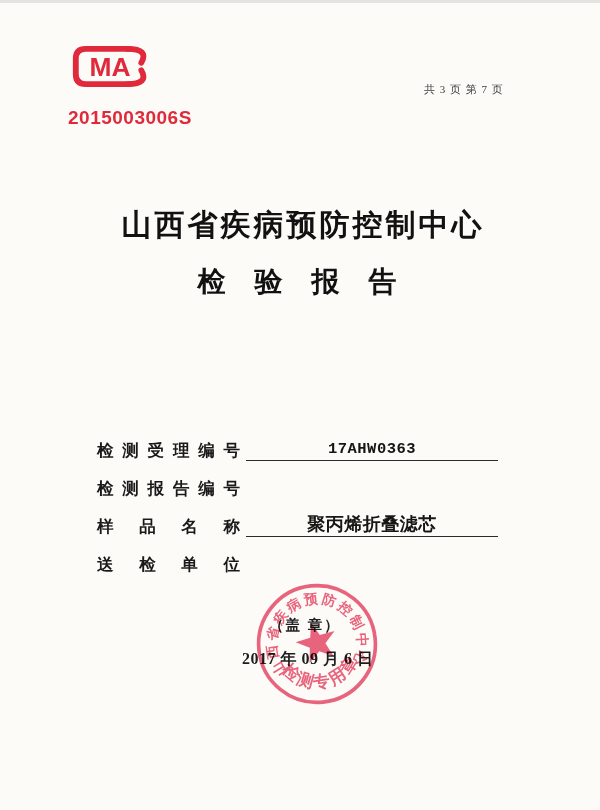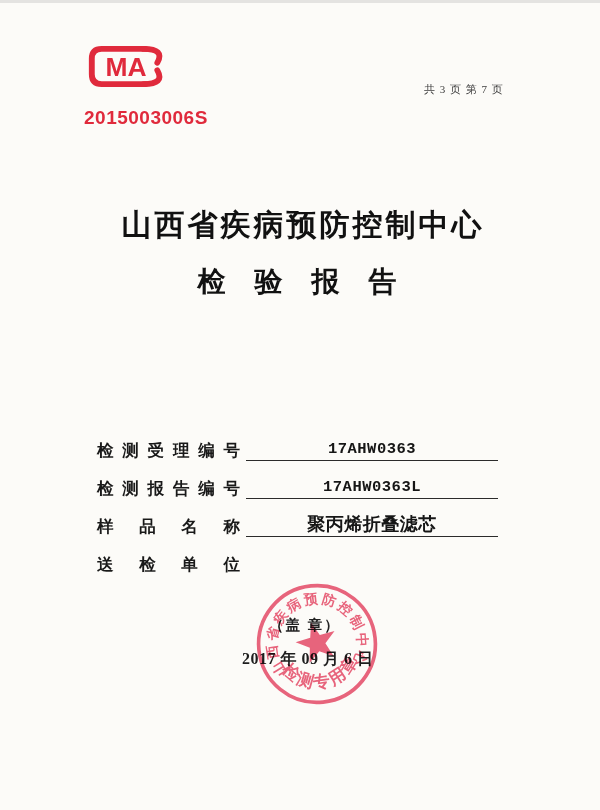--- a/index.html
+++ b/index.html
@@ -19,21 +19,21 @@
     position:relative;width:600px;height:810px;
     background:var(--paper);
     overflow:hidden;
   }
   .page::before{
     content:"";position:absolute;left:0;top:0;width:600px;height:3px;
     background:rgba(120,120,120,.18);
   }
 
   
-  .cma-block{position:absolute;left:84px;top:44px;width:88px;text-align:center;}
+  .cma-block{position:absolute;left:68px;top:44px;width:88px;text-align:center;}
   .cma-no{
     margin-top:14px;
     font-family:"Liberation Sans", sans-serif;
     font-size:19px;font-weight:bold;color:var(--cma-red);letter-spacing:.5px;
   }
   .cnas-block{position:absolute;left:180px;top:42px;width:80px;text-align:center;}
   .cnas-type{
     margin-top:4px;color:var(--cnas-blue);
     font-size:12px;font-weight:600;letter-spacing:12px;padding-left:12px;line-height:1;
   }
@@ -145,23 +145,20 @@
     </div>
     <div class="frow">
       <span class="flabel">
           <span>检</span>
           <span>测</span>
           <span>报</span>
           <span>告</span>
           <span>编</span>
           <span>号</span>
         </span>
-      <span class="fline">
-        <span class="fvalue mono">17AHW0363L</span>
-      </span>
     </div>
     <div class="frow">
       <span class="flabel">
           <span>样</span>
           <span>品</span>
           <span>名</span>
           <span>称</span>
         </span>
       <span class="fline">
         <span class="fvalue">聚丙烯折叠滤芯</span>

